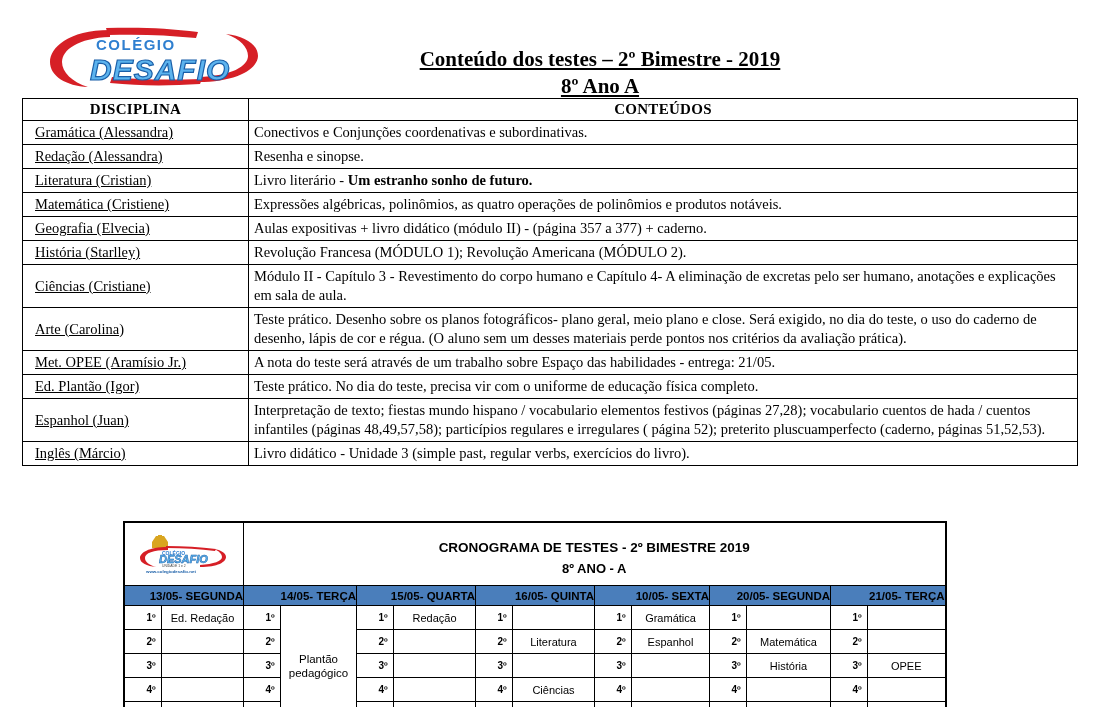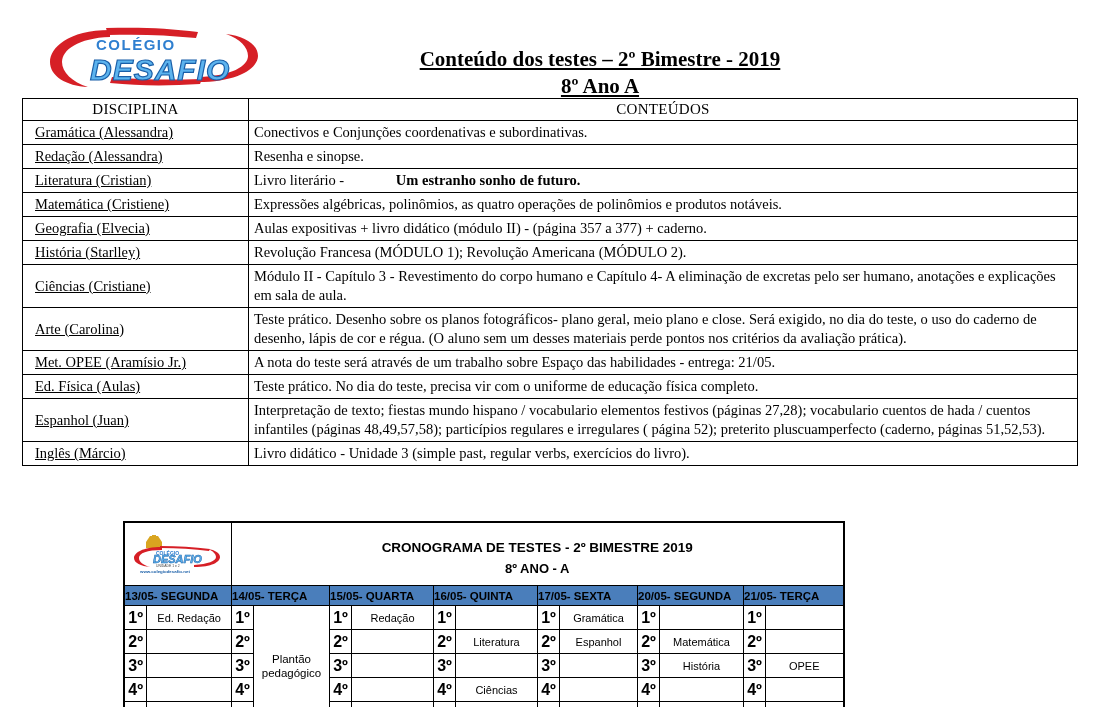--- a/index.html
+++ b/index.html
@@ -55,37 +55,37 @@
     font-size: 14.5px;
   }
   .content-table th,
   .content-table td {
     border: 1px solid #000000;
     padding: 1px 4px;
     vertical-align: middle;
   }
   .content-table col.c-disc { width: 226px; }
   .content-table th {
-    font-weight: normal;
+    font-weight: bold;
     font-size: 15px;
     text-align: center;
     letter-spacing: .3px;
     padding: 2px 4px;
   }
   .content-table td.disc {
     text-align: left;
     padding: 2px 12px;
     text-decoration: underline;
   }
   .content-table td.cont {
     text-align: left;
     line-height: 19px;
     padding: 2px 5px;
   }
-  .content-table td.cont b { font-weight: bold; margin-left: 48px; }
+  .content-table td.cont b { font-weight: bold; }
 
   
   .sched-wrap {
     position: absolute;
     left: 123px; top: 521px;
   }
   .sched {
     border-collapse: collapse;
     table-layout: fixed;
     font-family: "Liberation Sans", sans-serif;
@@ -112,30 +112,30 @@
     border: 1px solid #000000;
     text-align: center;
     vertical-align: middle;
     padding: 2px;
   }
   .sched .dayhdr {
     background: #4a7ebb;
     color: #000000;
     font-weight: bold;
     font-size: 11.5px;
-    text-align: left;
+    text-align: right;
     height: 19px;
     white-space: nowrap;
   }
   .sched .per {
     width: 20px;
     text-align: center;
     font-weight: bold;
-    font-size: 16px;
-    padding-left: 0;
+    font-size: 10px;
+    padding-left: 16px;
   }
   .sched .subj {
     text-align: center;
     font-size: 11px;
     height: 23px;
   }
   .sched .plantao {
     text-align: center;
     font-size: 11.5px;
     line-height: 14px;
@@ -221,21 +221,21 @@
       </tr>
       <tr>
         <td class="disc">Arte (Carolina)</td>
         <td class="cont">Teste prático. Desenho sobre os planos fotográficos- plano geral, meio plano e close. Será exigido, no dia do teste, o uso do caderno de desenho, lápis de cor e régua. (O aluno sem um desses materiais perde pontos nos critérios da avaliação prática).</td>
       </tr>
       <tr>
         <td class="disc">Met. OPEE (Aramísio Jr.)</td>
         <td class="cont">A nota do teste será através de um trabalho sobre Espaço das habilidades - entrega: 21/05.</td>
       </tr>
       <tr>
-        <td class="disc">Ed. Física (Aulas)</td>
+        <td class="disc">Ed. Plantão (Igor)</td>
         <td class="cont">Teste prático. No dia do teste, precisa vir com o uniforme de educação física completo.</td>
       </tr>
       <tr>
         <td class="disc">Espanhol (Juan)</td>
         <td class="cont">Interpretação de texto; fiestas mundo hispano / vocabulario elementos festivos (páginas 27,28); vocabulario cuentos de hada / cuentos infantiles (páginas 48,49,57,58); particípios regulares e irregulares ( página 52); preterito pluscuamperfecto (caderno, páginas 51,52,53).</td>
       </tr>
       <tr>
         <td class="disc">Inglês (Márcio)</td>
         <td class="cont">Livro didático - Unidade 3 (simple past, regular verbs, exercícios do livro).</td>
       </tr>
@@ -278,21 +278,21 @@
         <td class="title-cell" colspan="12">
           <div>CRONOGRAMA DE TESTES  - 2º BIMESTRE 2019</div>
           <div class="t2">8º ANO - A</div>
         </td>
       </tr>
       <tr id="sched-header-row">
           <td class="dayhdr" colspan="2">13/05- SEGUNDA</td>
           <td class="dayhdr" colspan="2">14/05- TERÇA</td>
           <td class="dayhdr" colspan="2">15/05- QUARTA</td>
           <td class="dayhdr" colspan="2">16/05- QUINTA</td>
-          <td class="dayhdr" colspan="2">17/05- SEXTA</td>
+          <td class="dayhdr" colspan="2">10/05- SEXTA</td>
           <td class="dayhdr" colspan="2">20/05- SEGUNDA</td>
           <td class="dayhdr" colspan="2">21/05- TERÇA</td>
         </tr>
     </tbody>
     <tbody id="sched-body">
         <tr>
           <td class="per">1º</td>
           <td class="subj">Ed. Redação</td>
           <td class="per">1º</td>
           <td class="plantao" rowspan="5">

